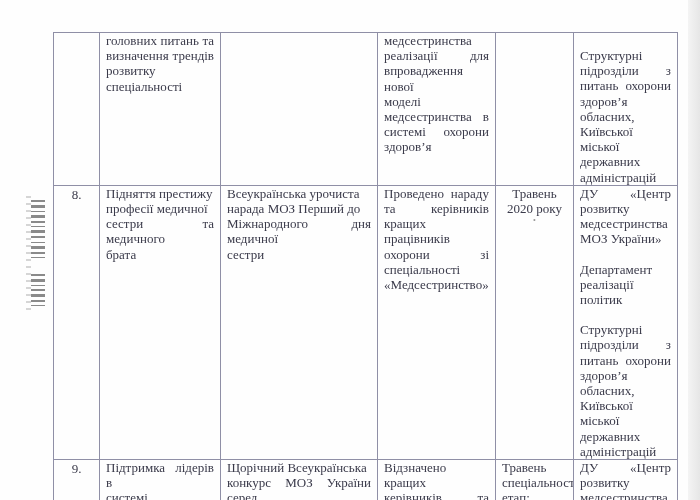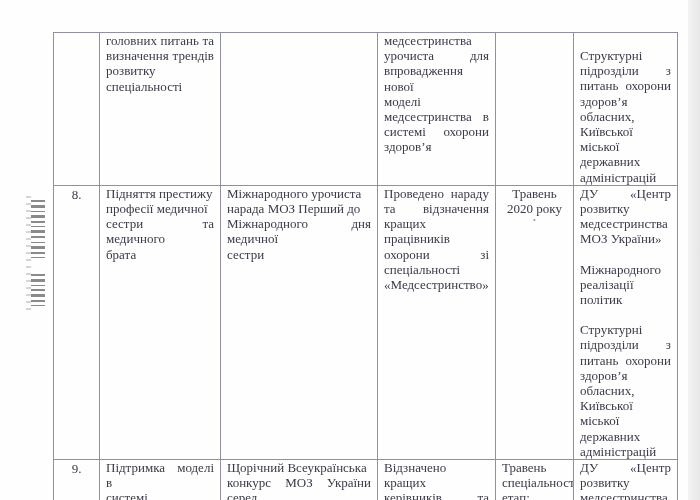--- a/index.html
+++ b/index.html
@@ -137,21 +137,21 @@
         <td class="num"></td>
         <td>
           <span class="line">головних питань та</span>
           <span class="line">визначення трендів</span>
           <span class="line left">розвитку</span>
           <span class="line left">спеціальності</span>
         </td>
         <td></td>
         <td>
           <span class="line left">медсестринства</span>
-          <span class="line">урочиста для</span>
+          <span class="line">реалізації для</span>
           <span class="line">впровадження нової</span>
           <span class="line left">моделі</span>
           <span class="line">медсестринства в</span>
           <span class="line">системі охорони</span>
           <span class="line left">здоров’я</span>
         </td>
         <td></td>
         <td>
           <span class="gap"></span>
           <span class="line left">Структурні</span>
@@ -167,62 +167,62 @@
 
       <tr class="r8">
         <td class="num">8.</td>
         <td>
           <span class="line left">Підняття престижу</span>
           <span class="line left">професії медичної</span>
           <span class="line left">сестри та медичного</span>
           <span class="line left">брата</span>
         </td>
         <td>
-          <span class="line left">Міжнародного урочиста</span>
+          <span class="line left">Всеукраїнська урочиста</span>
           <span class="line left">нарада МОЗ Перший до</span>
           <span class="line left">Міжнародного дня медичної</span>
           <span class="line left">сестри</span>
         </td>
         <td>
           <span class="line">Проведено нараду</span>
-          <span class="line">та відзначення</span>
+          <span class="line">та керівників</span>
           <span class="line">кращих працівників</span>
           <span class="line">охорони зі</span>
           <span class="line left">спеціальності</span>
           <span class="line left">«Медсестринство»</span>
         </td>
         <td>
           <span class="line center">Травень</span>
           <span class="line center">2020 року</span>
           <span class="dot">•</span>
         </td>
         <td>
           <span class="line">ДУ «Центр</span>
           <span class="line left">розвитку</span>
           <span class="line left">медсестринства</span>
           <span class="line left">МОЗ України»</span>
           <span class="gap"></span>
-          <span class="line left">Міжнародного</span>
+          <span class="line left">Департамент</span>
           <span class="line left">реалізації політик</span>
           <span class="gap"></span>
           <span class="line left">Структурні</span>
           <span class="line">підрозділи з</span>
           <span class="line">питань охорони</span>
           <span class="line left">здоров’я</span>
           <span class="line left">обласних,</span>
           <span class="line">Київської міської</span>
           <span class="line left">державних</span>
           <span class="line left">адміністрацій</span>
         </td>
       </tr>
 
       <tr class="r9">
         <td class="num">9.</td>
         <td>
-          <span class="line left">Підтримка моделі в</span>
+          <span class="line left">Підтримка лідерів в</span>
           <span class="line left">системі</span>
 
         </td>
         <td>
           <span class="line left">Щорічний Всеукраїнська</span>
           <span class="line left">конкурс МОЗ України серед</span>
 
         </td>
         <td>
           <span class="line">Відзначено кращих</span>

